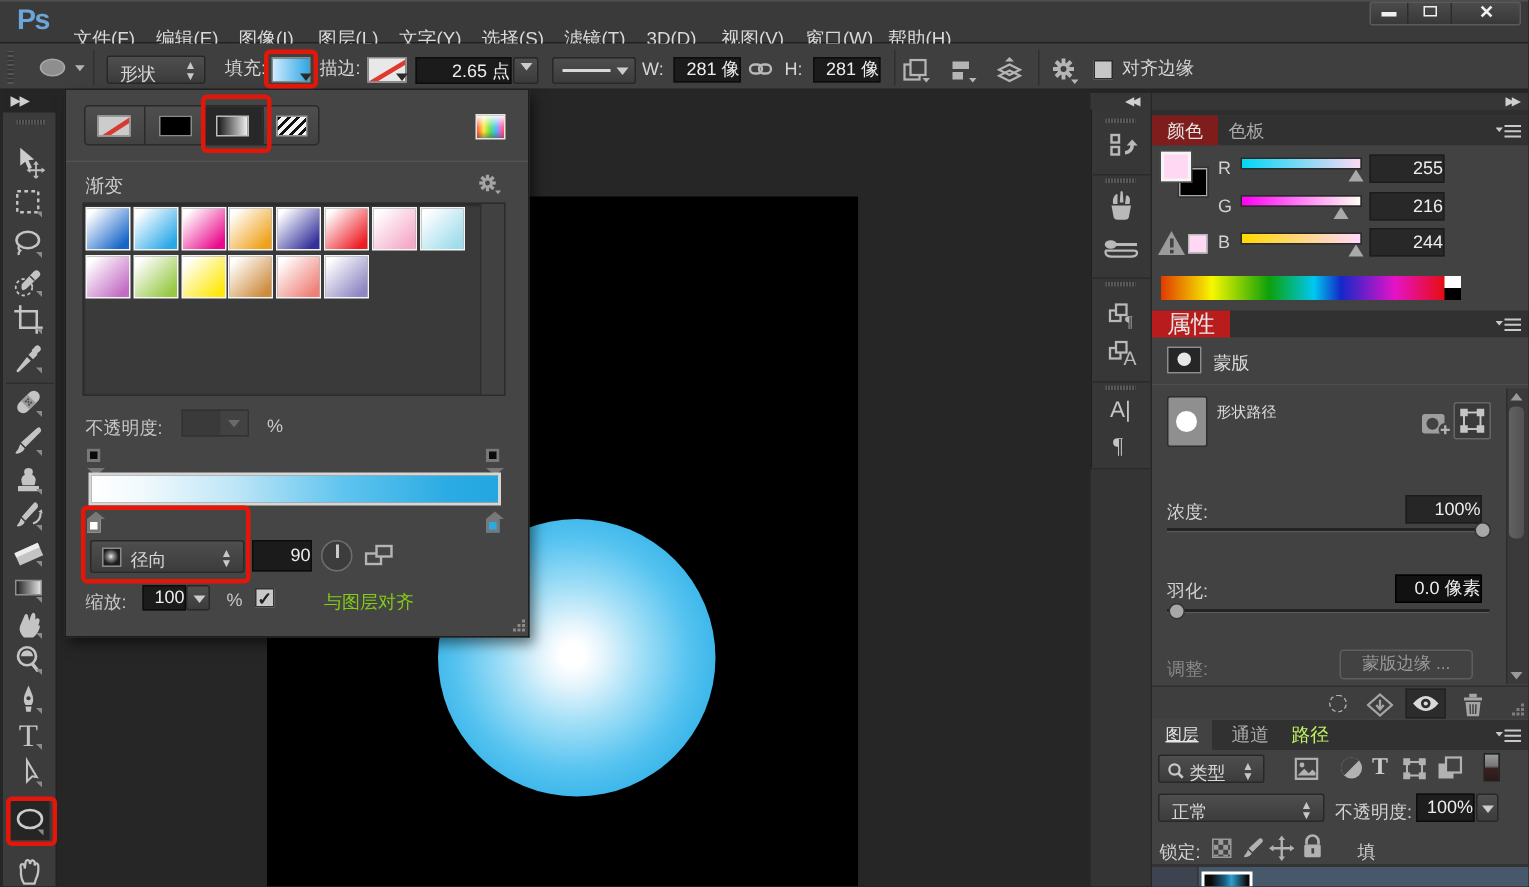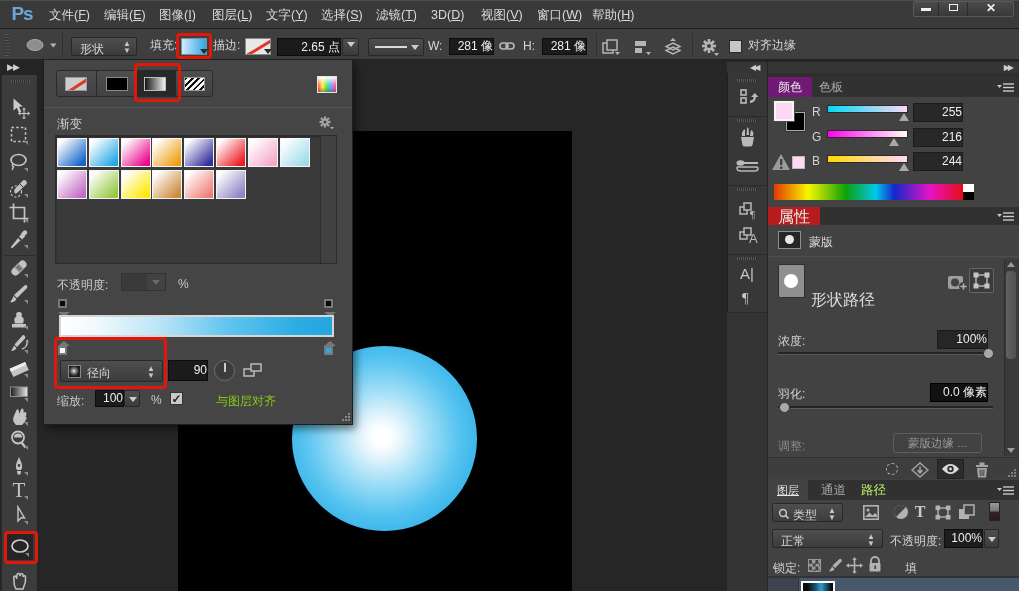--- a/index.html
+++ b/index.html
@@ -2,21 +2,21 @@
 <html><head>
 <meta charset="utf-8">
 <style>
 *{margin:0;padding:0;box-sizing:border-box;}
 html,body{width:1019px;height:591px;overflow:hidden;background:#262626;font-family:"Liberation Sans",sans-serif;}
 .abs{position:absolute;}
 #stage{position:relative;width:1019px;height:591px;background:#262626;}
 
 #menubar{left:0;top:0;width:1019px;height:29px;background:#3a3a3a;border-top:1px solid #4e4e4e;border-bottom:1px solid #202020;}
 #pslogo{left:9px;top:2px;width:26px;height:24px;color:#6ca6d9;font-weight:bold;font-size:19px;line-height:24px;text-align:center;letter-spacing:-1px;}
-.menuitem{top:1px;height:29px;line-height:29px;color:#dadada;font-size:12.5px;white-space:nowrap;}
+.menuitem{top:12px;height:29px;line-height:29px;color:#dadada;font-size:12.5px;white-space:nowrap;}
 .menuitem u{text-decoration:underline;}
 
 #optbar{left:0;top:29px;width:1019px;height:31px;background:#3f3f3f;border-bottom:1px solid #232323;}
 .optlabel{top:39px;color:#d6d6d6;font-size:12px;line-height:12px;white-space:nowrap;}
 .dd{background:linear-gradient(#4e4e4e,#3c3c3c);border:1px solid #282828;border-radius:2px;color:#d6d6d6;font-size:12px;}
 .darkfield{background:#1b1b1b;border:1px solid #0d0d0d;color:#eee;font-size:12px;text-align:right;}
 .updown{color:#c8c8c8;font-size:8px;line-height:7px;text-align:center;}
 
 #toolbar{left:2px;top:60px;width:36px;height:531px;background:#3c3c3c;border-right:1px solid #222;}
 #toolhead{left:2px;top:60px;width:36px;height:15px;background:#252525;color:#cfcfcf;font-size:9px;line-height:15px;text-align:center;letter-spacing:-1px;}
@@ -325,21 +325,21 @@
         <text x="12" y="19" font-size="13" fill="#b9b9b9">A</text>
       </svg>
     <div class="abs" style="left:727px;top:254px;width:40px;height:1px;background:#2a2a2a;"></div>
     <div class="abs" style="left:737px;top:257px;width:20px;height:3px;background:repeating-linear-gradient(90deg,#5a5a5a 0,#5a5a5a 1px,#2e2e2e 1px,#2e2e2e 2px);"></div>
     <div class="abs" style="left:740px;top:264px;width:22px;height:20px;color:#c5c5c5;font-size:15px;line-height:20px;">A|</div>
     <div class="abs" style="left:742px;top:288px;width:22px;height:20px;color:#c5c5c5;font-size:15px;line-height:20px;font-family:'Liberation Serif',serif;">¶</div>
     <div class="abs" style="left:727px;top:312px;width:40px;height:1px;background:#2a2a2a;"></div>
     <div class="abs" style="left:727px;top:313px;width:40px;height:278px;background:#343434;"></div>
 
     <div class="abs tabbar" style="left:768px;top:77px;width:251px;"></div>
-    <div class="abs" style="left:768px;top:77px;height:20px;background:#701a75;color:#e6e6e6;font-size:12px;line-height:20px;padding:0 10px;">颜色</div>
+    <div class="abs" style="left:768px;top:77px;height:20px;background:#7f1d1d;color:#e6e6e6;font-size:12px;line-height:20px;padding:0 10px;">颜色</div>
     <div class="abs" style="left:809px;top:77px;height:20px;color:#ababab;font-size:12px;line-height:20px;padding:0 10px;">色板</div>
     <svg class="abs" style="left:997px;top:83px;" width="17" height="9">
         <path d="M0 2 l5 0 -2.5 3 z" fill="#c9c9c9"></path>
         <g stroke="#c9c9c9" stroke-width="1.4">
           <line x1="6" y1="1" x2="17" y2="1"></line>
           <line x1="6" y1="4.5" x2="17" y2="4.5"></line>
           <line x1="6" y1="8" x2="17" y2="8"></line>
         </g>
       </svg>
     <div class="abs" style="left:768px;top:97px;width:251px;height:110px;background:#424242;"></div>
@@ -384,21 +384,21 @@
       </svg>
     <div class="abs" style="left:768px;top:225px;width:251px;height:254px;background:#424242;"></div>
 
     <div class="abs" style="left:778px;top:231px;width:23px;height:18px;background:#262626;border:1px solid #8e8e8e;"></div>
     <div class="abs" style="left:785px;top:235px;width:9px;height:9px;border-radius:50%;background:#e8e8e8;"></div>
     <div class="abs txt" style="left:809px;top:234px;font-size:12px;color:#dcdcdc;">蒙版</div>
     <div class="abs" style="left:768px;top:256px;width:251px;height:1px;background:#333;border-bottom:1px solid #4e4e4e;"></div>
 
     <div class="abs" style="left:778px;top:264px;width:27px;height:34px;background:#8f8f8f;border-radius:2px;border:1px solid #2e2e2e;"></div>
     <div class="abs" style="left:784px;top:274px;width:14px;height:14px;border-radius:50%;background:#fff;"></div>
-    <div class="abs txt" style="left:811px;top:290px;font-size:16px;color:#dcdcdc;">形状路径</div>
+    <div class="abs txt" style="left:811px;top:268px;font-size:10px;color:#dcdcdc;">形状路径</div>
     <svg class="abs" style="left:947px;top:273px;" width="22" height="19">
         <rect x="1" y="3" width="15" height="13" rx="2" fill="#9e9e9e"></rect>
         <circle cx="8" cy="9.5" r="4" fill="#424242"></circle>
         <circle cx="16.5" cy="13.5" r="4.5" fill="#424242"></circle>
         <g stroke="#b5b5b5" stroke-width="1.5">
           <line x1="16.5" y1="10.5" x2="16.5" y2="16.5"></line>
           <line x1="13.5" y1="13.5" x2="19.5" y2="13.5"></line>
         </g>
       </svg>
     <div class="abs" style="left:969px;top:268px;width:25px;height:25px;background:#3a3a3a;border:1px solid #666;border-radius:2px;"></div>

